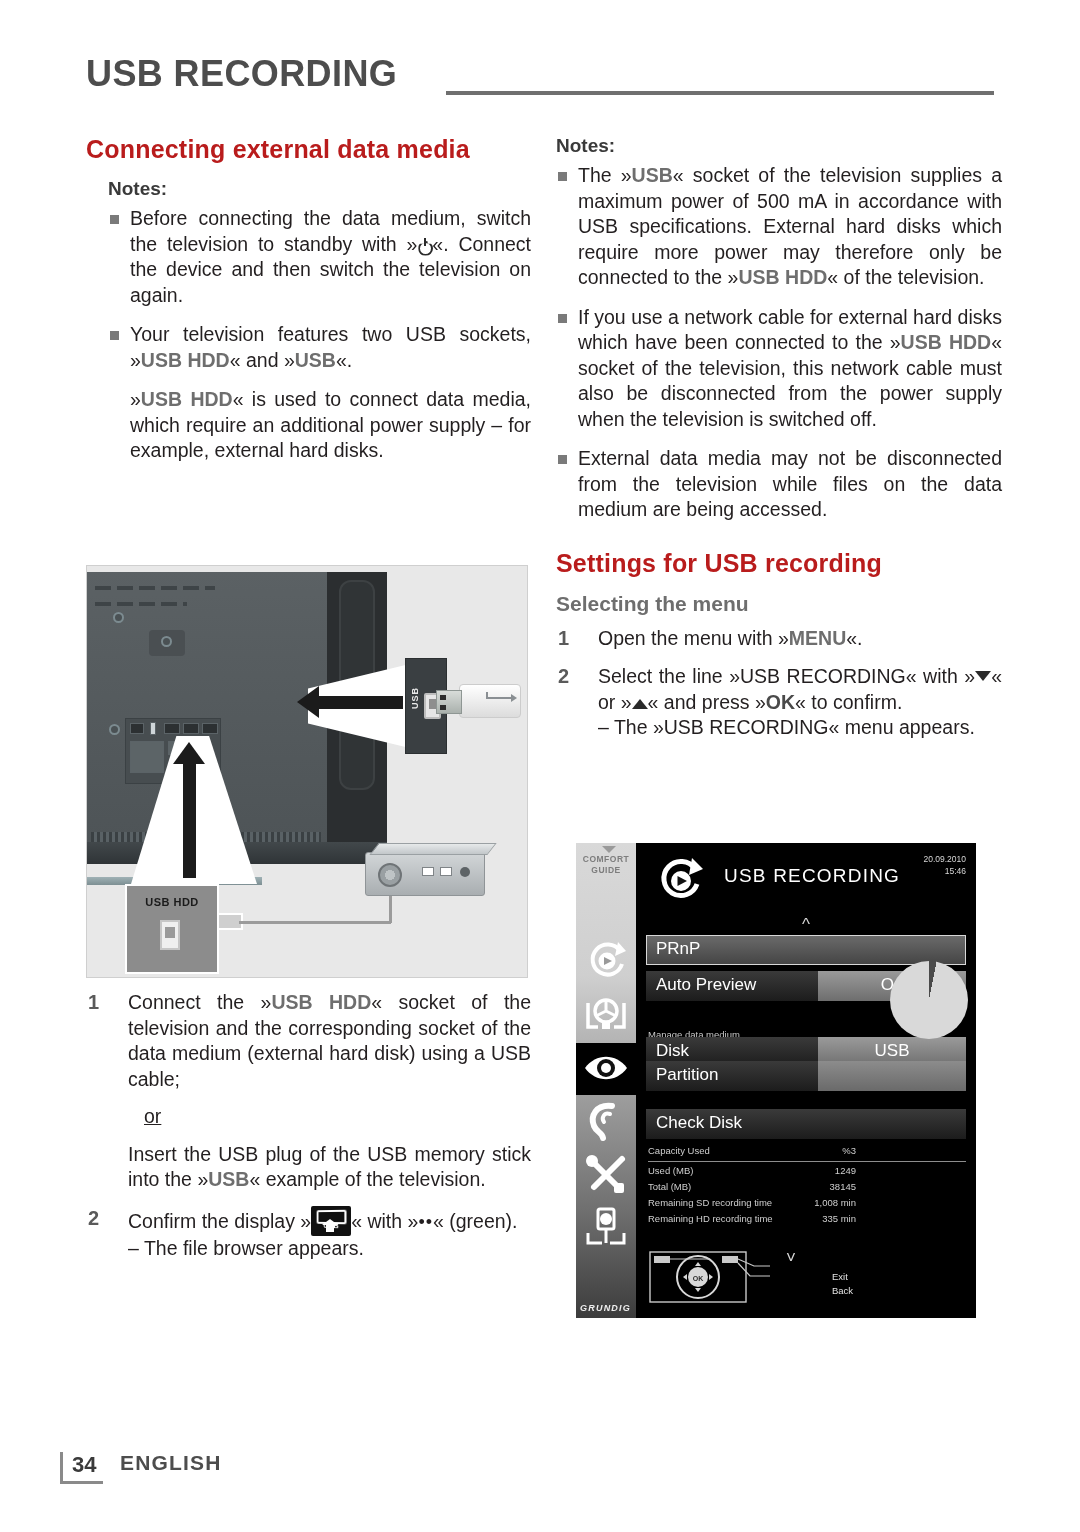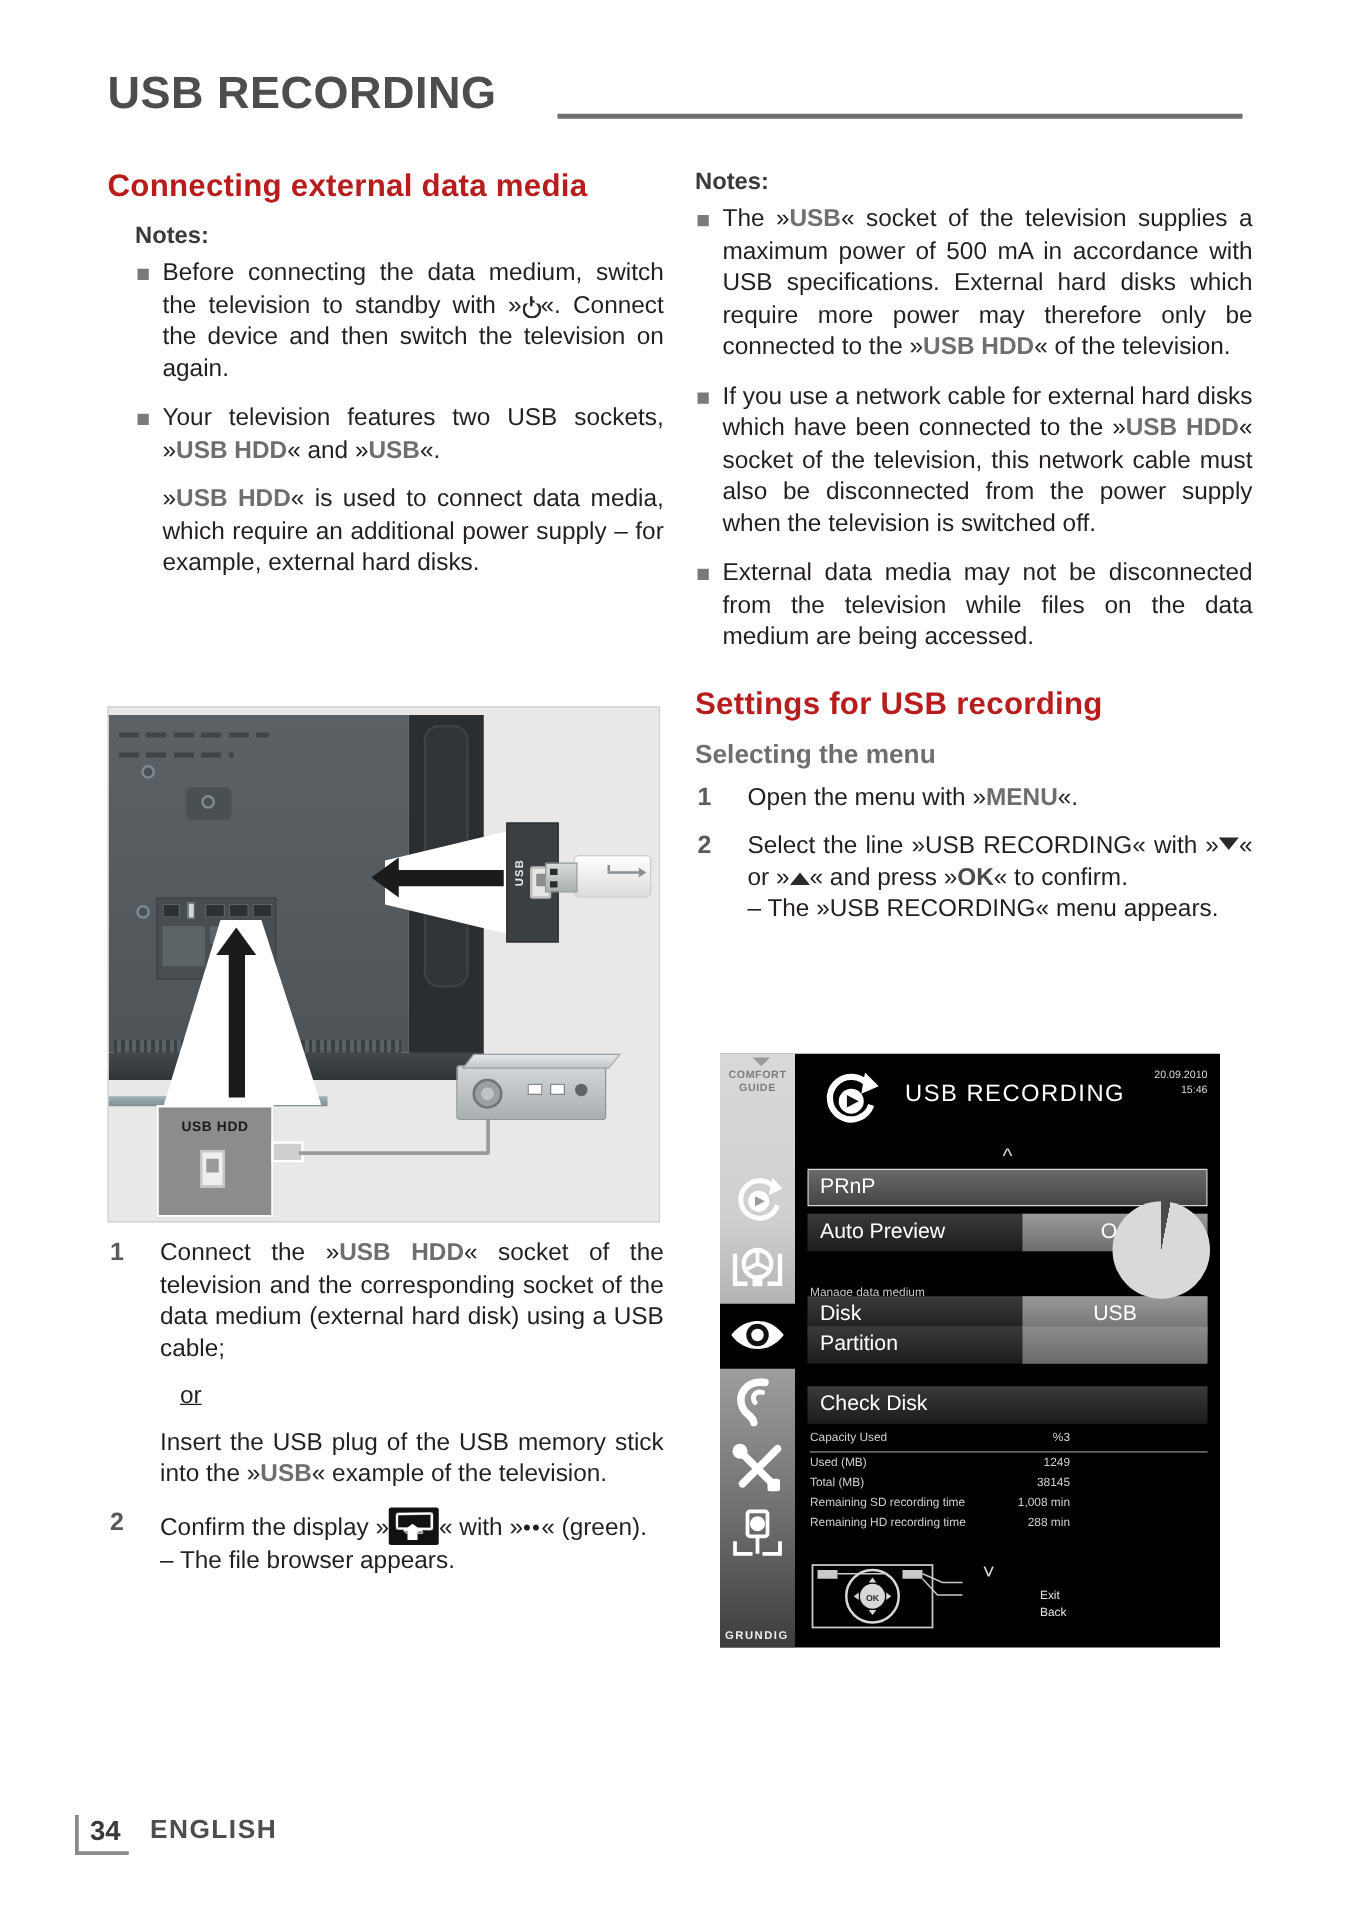--- a/index.html
+++ b/index.html
@@ -286,21 +286,21 @@
     position:absolute; left:0; right:0; top:11px; text-align:center;
     font-size:8.5px; color:#7d7d7d; font-weight:bold; line-height:11px; letter-spacing:.5px;
   }
   .side-icon{ position:absolute; left:6px; width:48px; height:46px; }
   .side-icon svg{ width:100%; height:100%; display:block; }
   .side-sel{
     position:absolute; left:0; width:60px; height:52px; background:#000;
   }
   .grundig{
     position:absolute; left:0; right:1px; bottom:5px; text-align:center;
-    font-size:9px; font-weight:bold; color:#efefef; letter-spacing:1.2px;
+    font-size:9px; font-weight:bold; color:#efefef; letter-spacing:1.2px;font-style:italic;
   }
 
   .osd-main{ position:absolute; left:60px; top:0; right:0; bottom:0; }
   .osd-logo{ position:absolute; left:18px; top:12px; width:52px; height:52px; }
   .osd-title{
     position:absolute; left:88px; top:22px; color:#fff;
     font-size:19px; letter-spacing:1.2px;
   }
   .osd-dt{
     position:absolute; right:10px; top:10px; text-align:right; color:#d7d7d7;
@@ -604,21 +604,21 @@
         <div class="stat">
           <span class="k">Total (MB)</span>
           <span class="v">38145</span>
         </div>
         <div class="stat">
           <span class="k">Remaining SD recording time</span>
           <span class="v">1,008 min</span>
         </div>
         <div class="stat">
           <span class="k">Remaining HD recording time</span>
-          <span class="v">288 min</span>
+          <span class="v">335 min</span>
         </div>
       </div>
 
       <div class="pie"></div>
 
       <div class="chev-dn">˅</div>
 
       <div class="navgfx">
         <svg viewBox="0 0 160 62">
           <rect x="4" y="6" width="96" height="50" fill="none" stroke="#c9c9c9" stroke-width="1.4"></rect>

